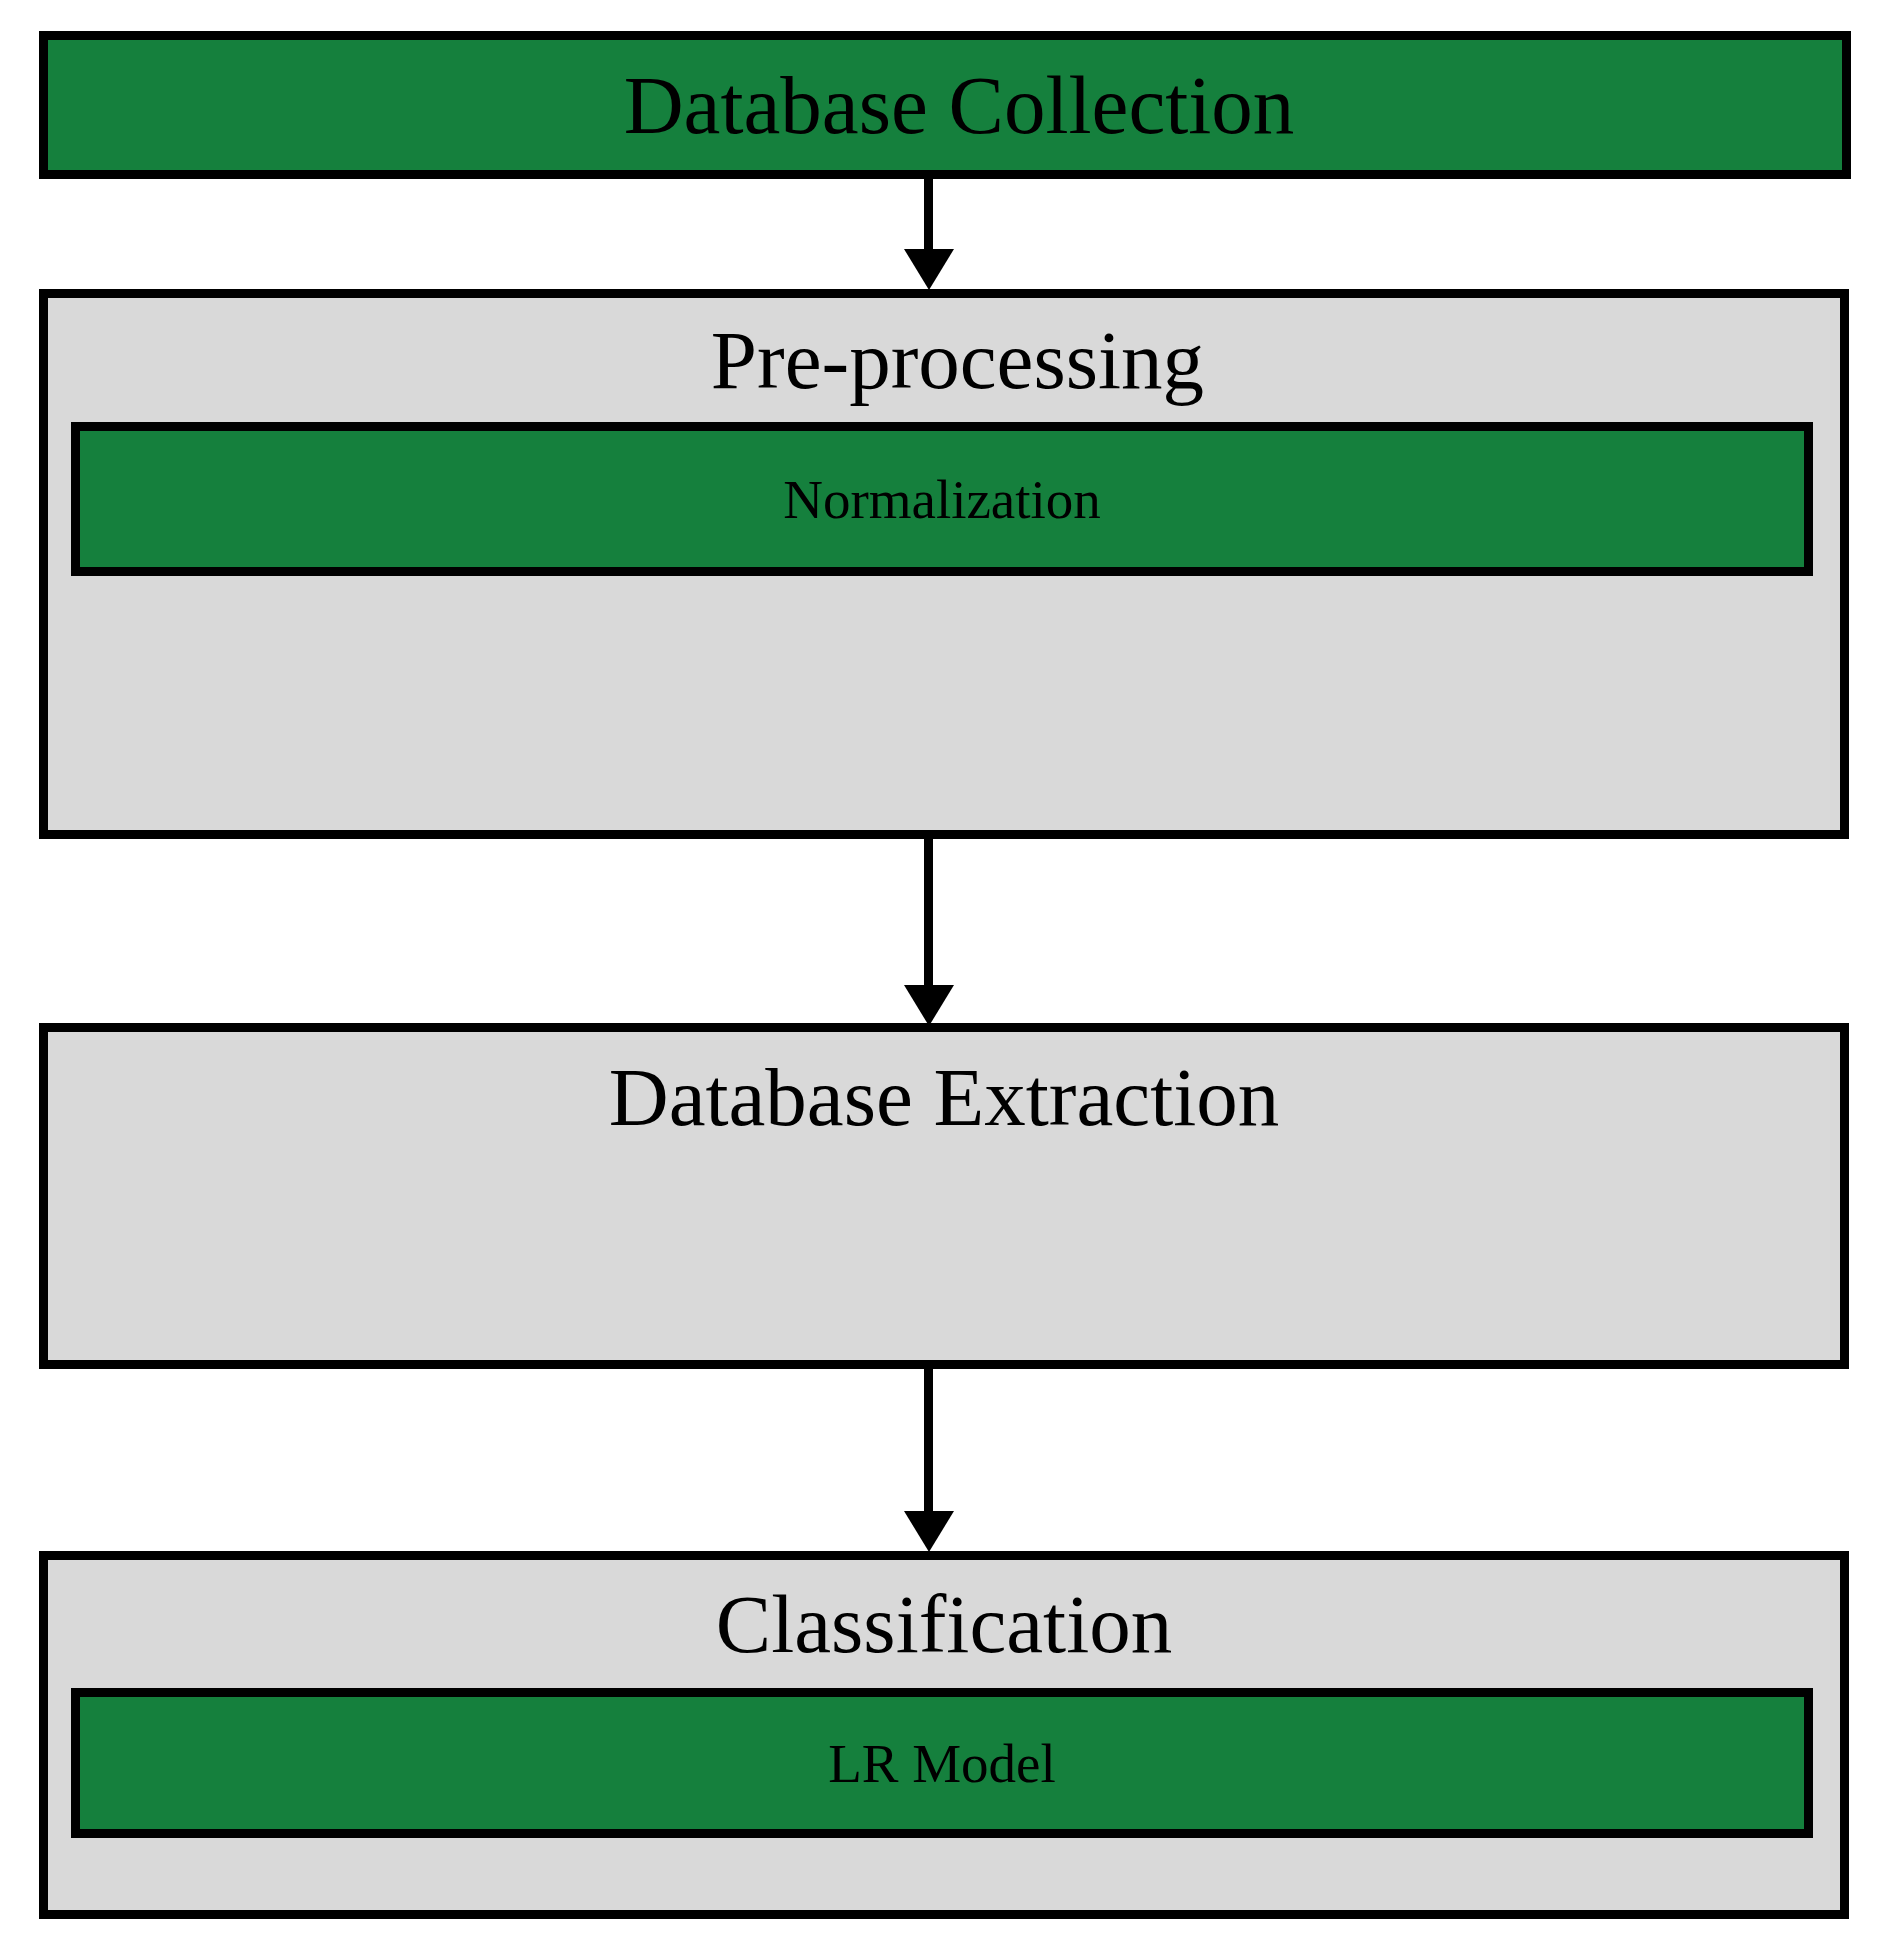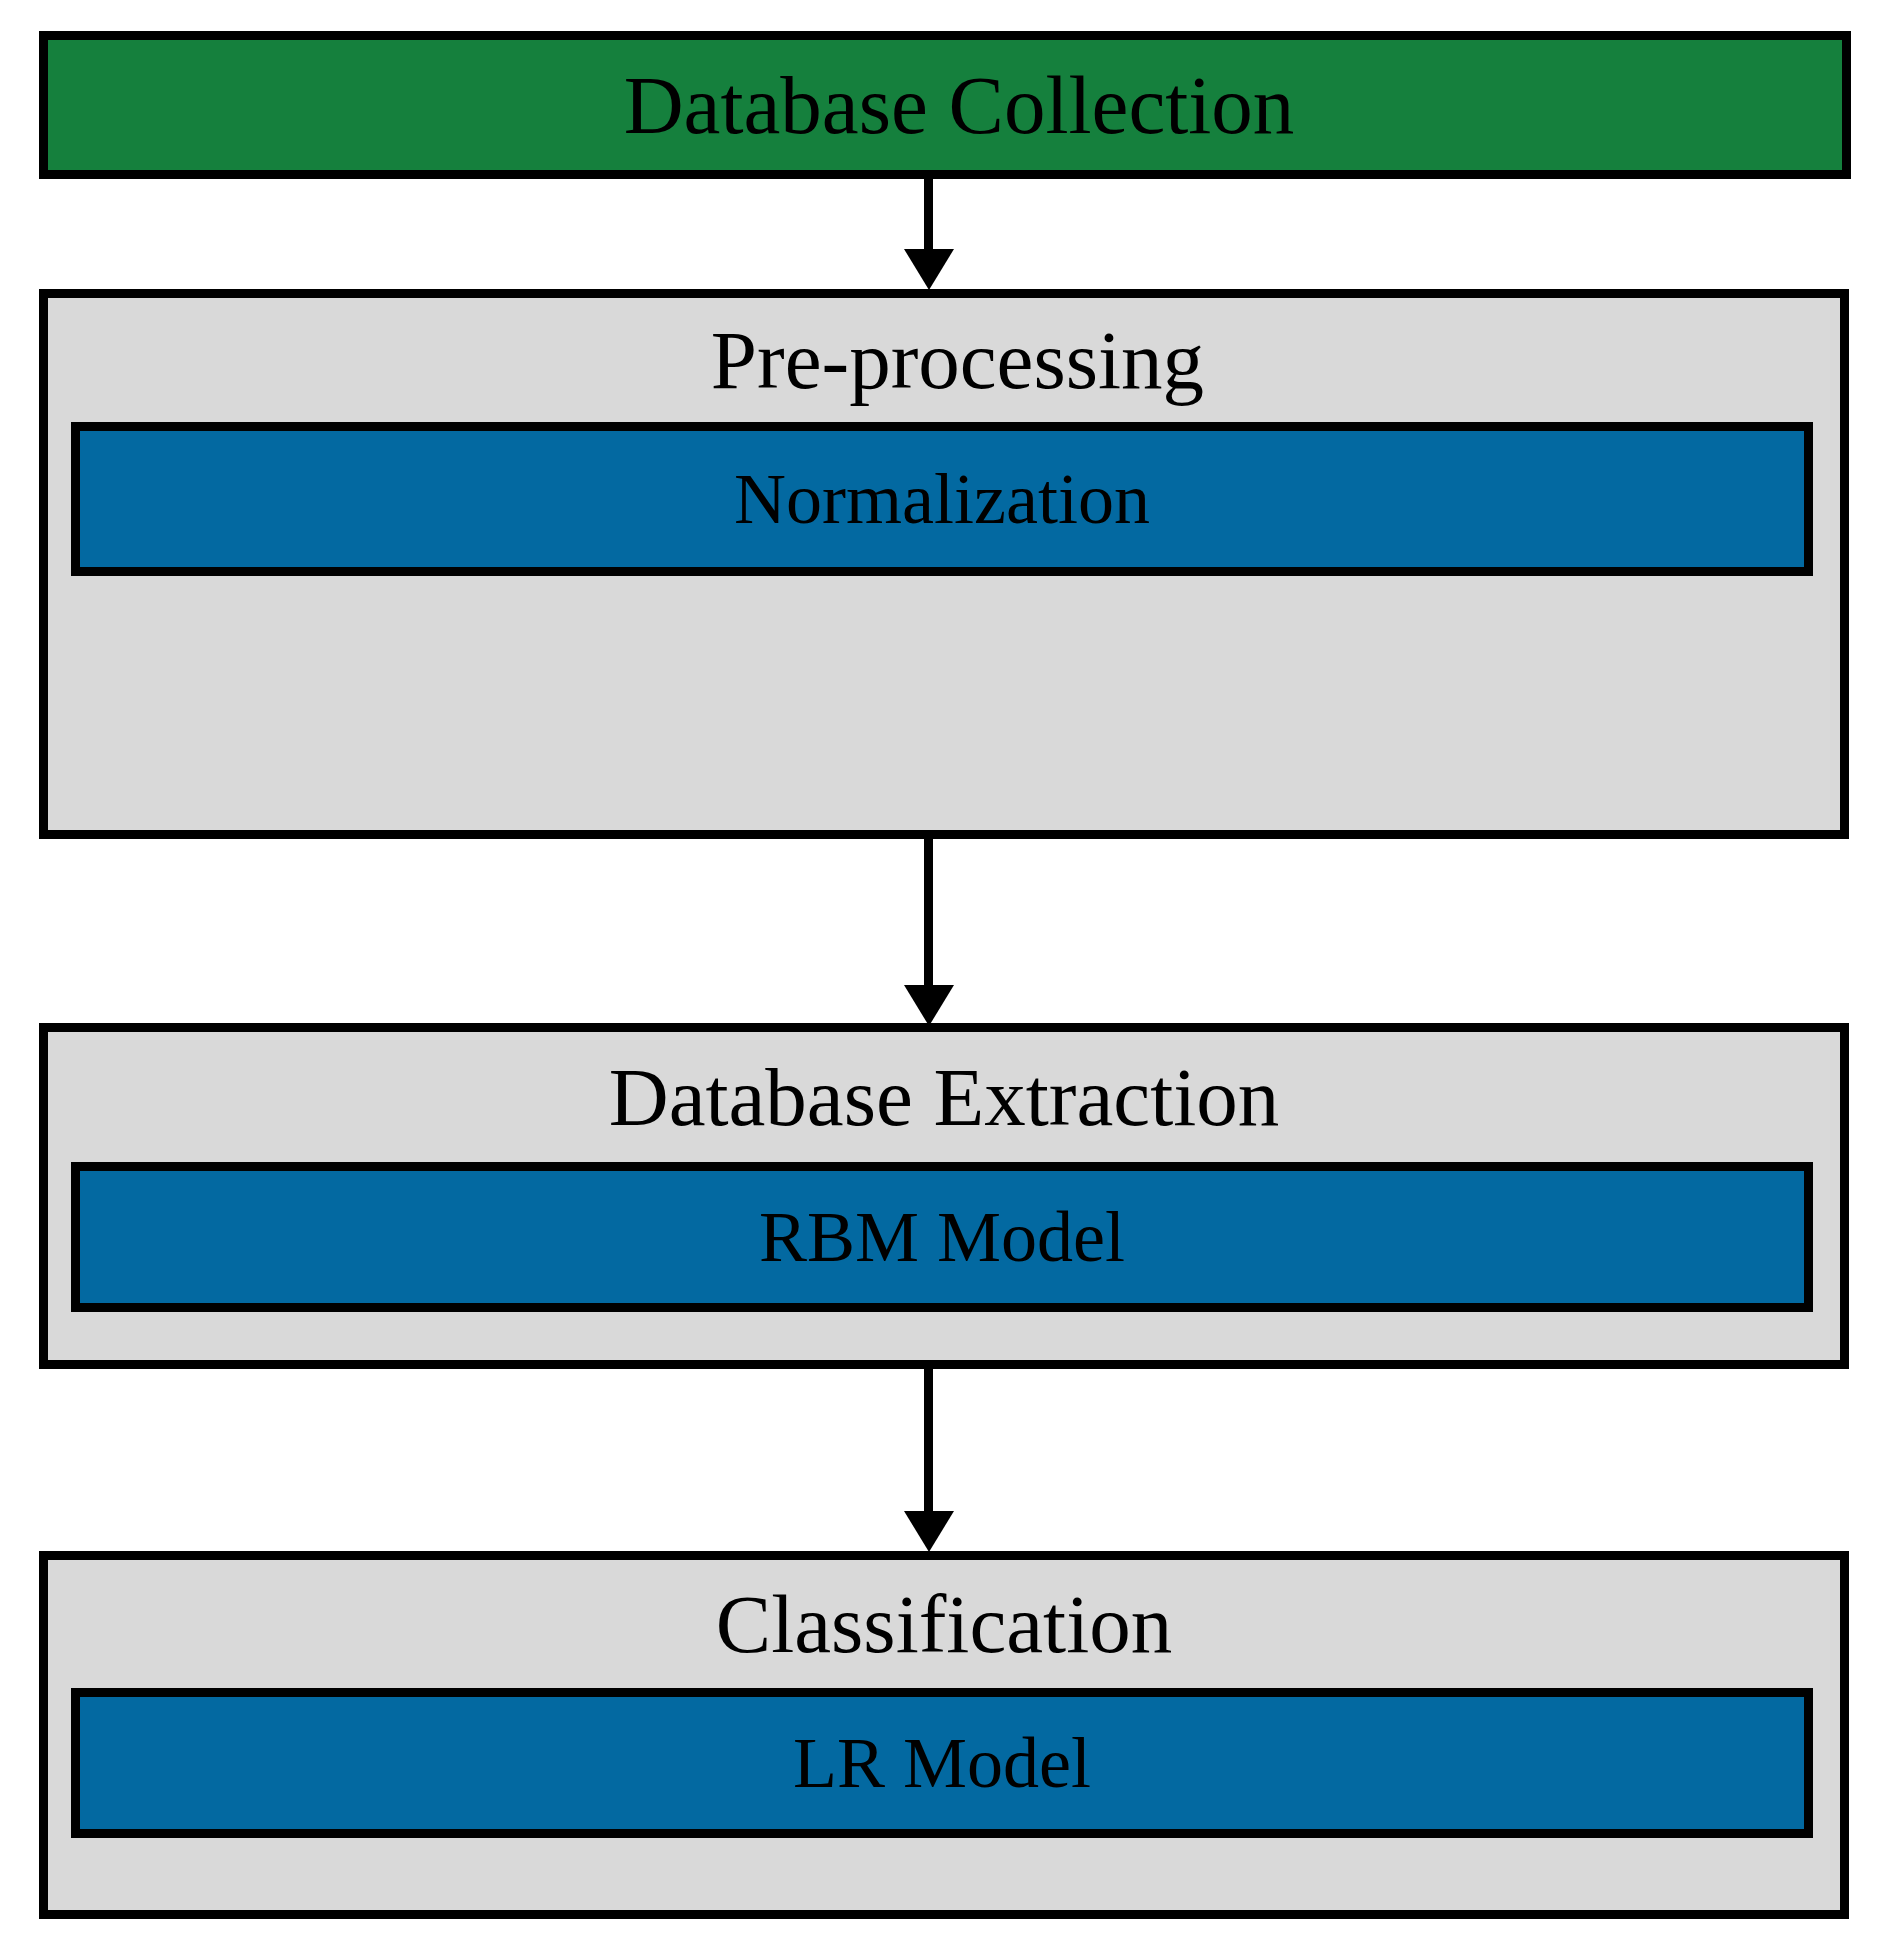--- a/index.html
+++ b/index.html
@@ -36,25 +36,25 @@
     left: 0;
     right: 0;
     display: flex;
     align-items: center;
     justify-content: center;
     font-size: 83px;
     line-height: 1;
     white-space: nowrap;
   }
   .sub-box {
-    background: #0369a1;
+    background: #15803d;
     display: flex;
     align-items: center;
     justify-content: center;
-    font-size: 72px;
+    font-size: 55px;
     line-height: 1;
     white-space: nowrap;
   }
   .label-xl {
     font-size: 83px;
     line-height: 1;
     white-space: nowrap;
   }
   .arrow {
     position: absolute;
@@ -126,23 +126,20 @@
     </div>
   </div>
 
   <div class="arrow" id="arrow-2">
     <div class="stem"></div>
     <div class="head"></div>
   </div>
 
   <div class="stage" id="stage-feat">
     <div class="stage-title">Database Extraction</div>
-    <div class="sub-box" id="sub-rbm">
-      <span>RBM Model</span>
-    </div>
   </div>
 
   <div class="arrow" id="arrow-3">
     <div class="stem"></div>
     <div class="head"></div>
   </div>
 
   <div class="stage" id="stage-class">
     <div class="stage-title">Classification</div>
     <div class="sub-box" id="sub-lr">

